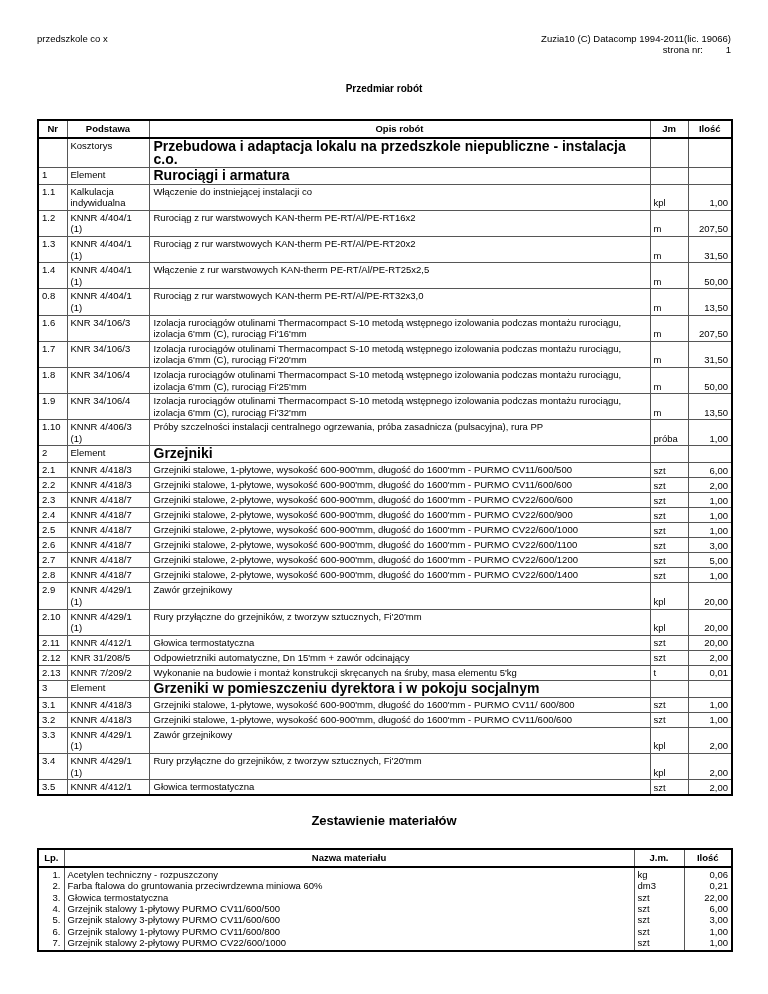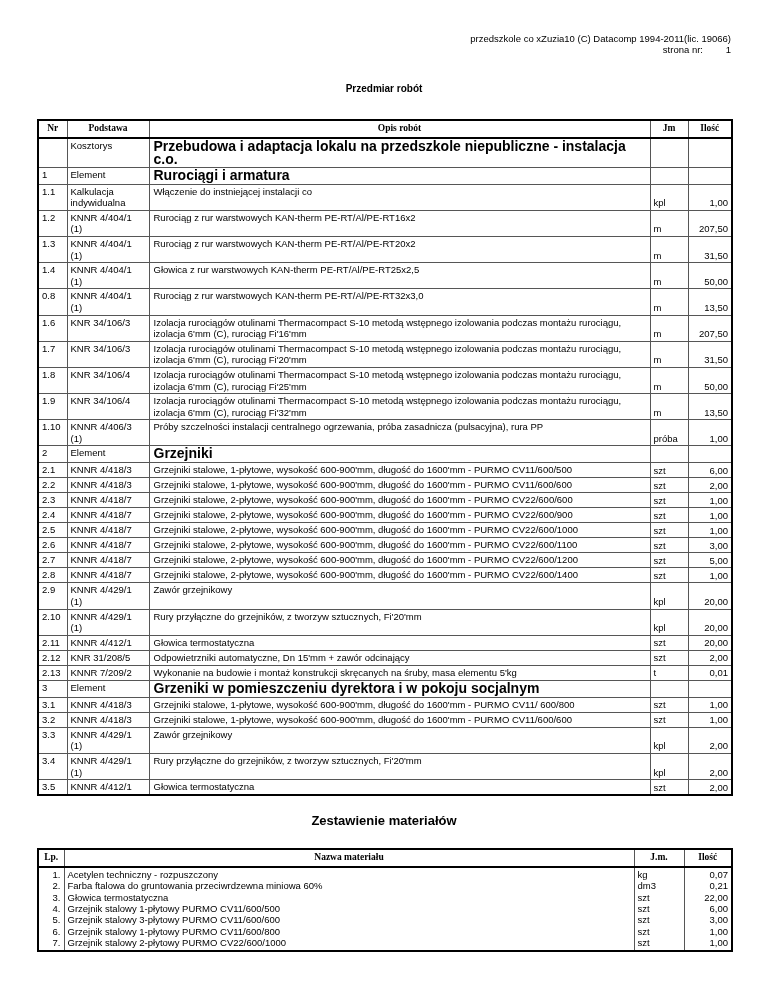--- a/index.html
+++ b/index.html
@@ -3,34 +3,34 @@
 <meta charset="utf-8">
 <style>
   html,body { margin:0; padding:0; background:#fff; }
   body {
     width:768px; height:994px; overflow:hidden;
     font-family:"Liberation Sans", sans-serif; color:#000;
     -webkit-font-smoothing:antialiased;
   }
   .page { padding:33px 37px 0 37px; }
 
-  .doc-header { display:flex; justify-content:flex-end; align-items:flex-start;
+  .doc-header { display:flex; justify-content:space-between; align-items:flex-start;
     font-size:9.5px; line-height:11px; }
   .doc-header-right { text-align:right; }
   .page-num-val { display:inline-block; min-width:28px; text-align:right; }
 
   .title1 { text-align:center; font-size:10px; font-weight:bold; margin:28px 0 0 0; }
   .title2 { text-align:center; font-size:13px;  font-weight:bold; margin:17px 0 0 0; }
 
   table { border-collapse:collapse; table-layout:fixed; width:694px;
     font-size:9.5px; line-height:11.6px; }
   table, th, td { border:1px solid #565656; }
   table { border-width:2px; border-color:#000; }
   th { border-bottom:2px solid #000; font-weight:bold; text-align:center;
-       padding:2px 1px; height:11px; overflow:hidden;font-family:Liberation Serif, serif; }
+       padding:2px 1px; height:11px; overflow:hidden; }
   td { padding:1px 3px; overflow:hidden; word-wrap:break-word; }
 
   #przedmiar-table { margin-top:25px; }
   .c-nr, .c-podstawa, .c-opis { vertical-align:top; }
   .c-jm, .c-ilosc { vertical-align:bottom; }
   .c-ilosc { text-align:right; }
   .c-podstawa { padding-right:7px;margin-left:44px; }
   .c-opis { padding-left:4px; }
   .row-kosztorys .c-opis, .row-element .c-opis {
     font-weight:bold; font-size:14px; line-height:13px; }
@@ -109,21 +109,21 @@
         <tr class="row-item">
           <td class="c-nr">1.3</td>
           <td class="c-podstawa">KNNR 4/404/1 (1)</td>
           <td class="c-opis">Rurociąg z rur warstwowych KAN-therm PE-RT/Al/PE-RT20x2</td>
           <td class="c-jm">m</td>
           <td class="c-ilosc">31,50</td>
         </tr>
         <tr class="row-item">
           <td class="c-nr">1.4</td>
           <td class="c-podstawa">KNNR 4/404/1 (1)</td>
-          <td class="c-opis">Głowica z rur warstwowych KAN-therm PE-RT/Al/PE-RT25x2,5</td>
+          <td class="c-opis">Włączenie z rur warstwowych KAN-therm PE-RT/Al/PE-RT25x2,5</td>
           <td class="c-jm">m</td>
           <td class="c-ilosc">50,00</td>
         </tr>
         <tr class="row-item">
           <td class="c-nr">0.8</td>
           <td class="c-podstawa">KNNR 4/404/1 (1)</td>
           <td class="c-opis">Rurociąg z rur warstwowych KAN-therm PE-RT/Al/PE-RT32x3,0</td>
           <td class="c-jm">m</td>
           <td class="c-ilosc">13,50</td>
         </tr>
@@ -320,21 +320,21 @@
         <th>Nazwa materiału</th>
         <th>J.m.</th>
         <th>Ilość</th>
       </tr>
     </thead>
     <tbody>
         <tr>
           <td class="m-lp">1.</td>
           <td class="m-nazwa">Acetylen techniczny - rozpuszczony</td>
           <td class="m-jm">kg</td>
-          <td class="m-ilosc">0,07</td>
+          <td class="m-ilosc">0,06</td>
         </tr>
         <tr>
           <td class="m-lp">2.</td>
           <td class="m-nazwa">Farba ftalowa do gruntowania przeciwrdzewna miniowa 60%</td>
           <td class="m-jm">dm3</td>
           <td class="m-ilosc">0,21</td>
         </tr>
         <tr>
           <td class="m-lp">3.</td>
           <td class="m-nazwa">Głowica termostatyczna</td>

